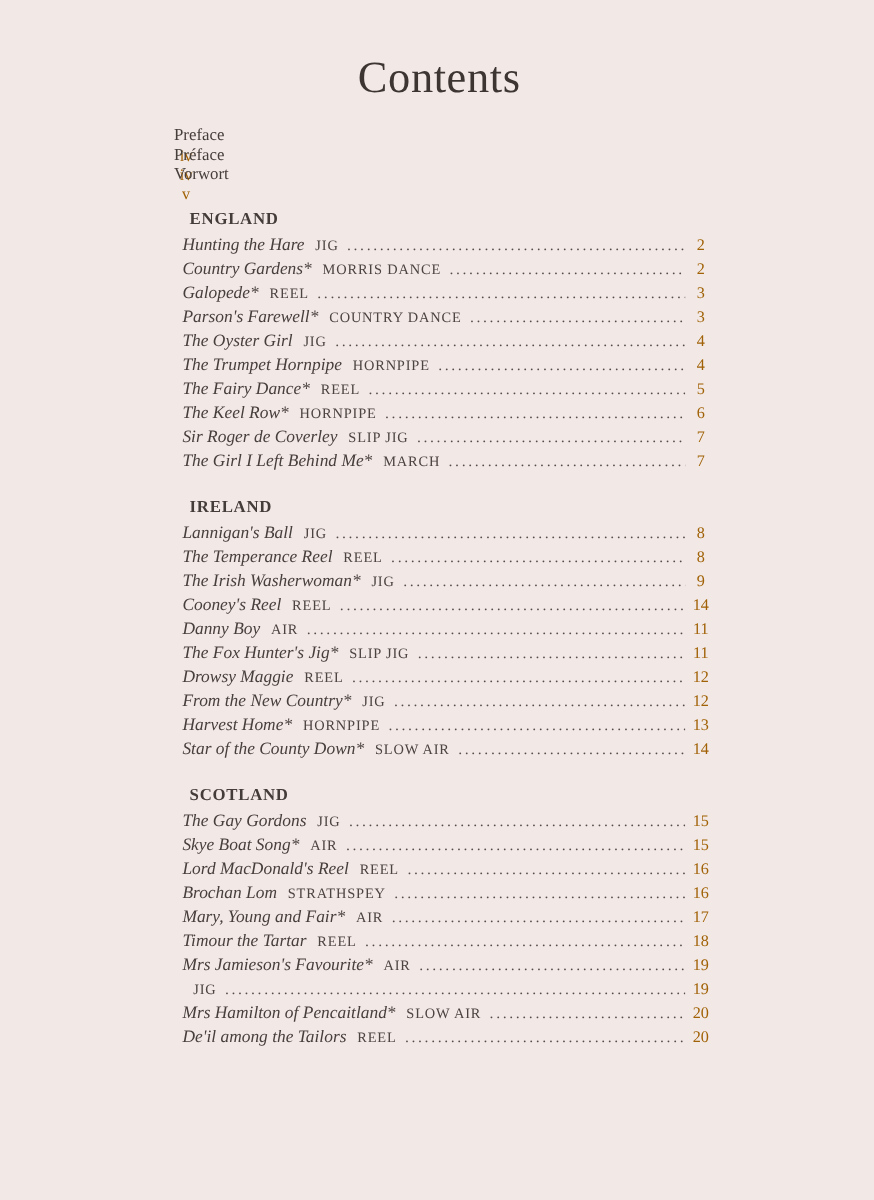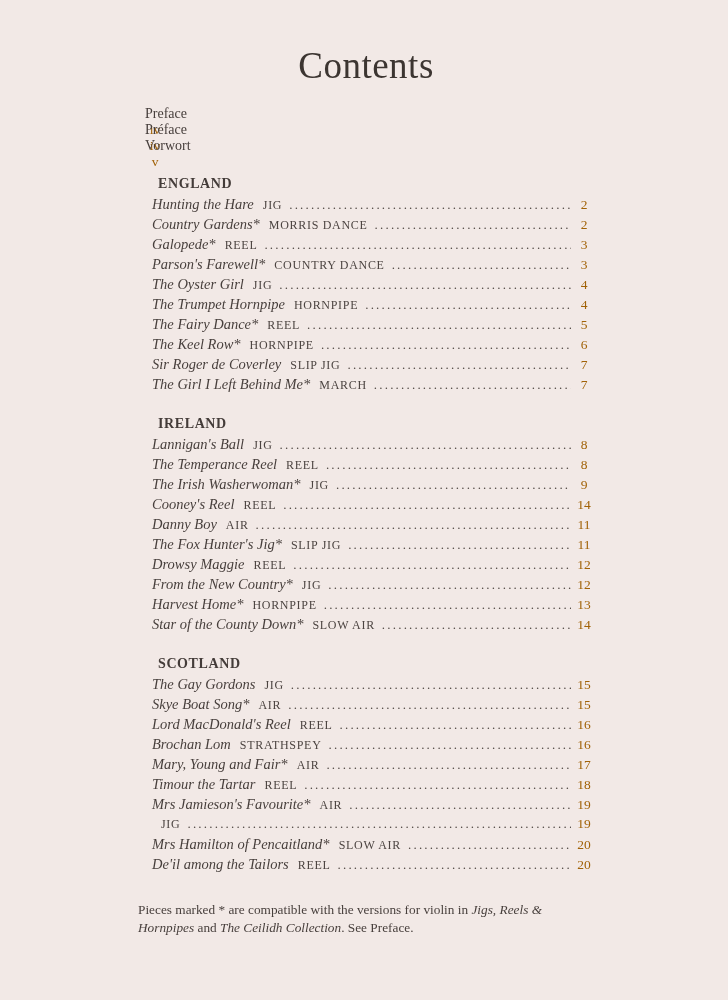--- a/index.html
+++ b/index.html
@@ -345,15 +345,14 @@
   <div class="entry-row">
     <span class="entry-title">De'il among the Tailors</span>
     <span class="entry-type">REEL</span>
     <span class="dots"></span>
     <span class="entry-page">20</span>
   </div>
 </div>
   </div>
 </div>
 
-  <p class="footnote"><span>Pieces marked * are compatible with the versions for violin in </span><span class="it">Jigs, Reels &amp; Hornpipes</span><span> and </span><span class="it">The Ceilidh Collection</span><span>. See Preface.</span></p>
 
 </div>
 
 </body></html>

